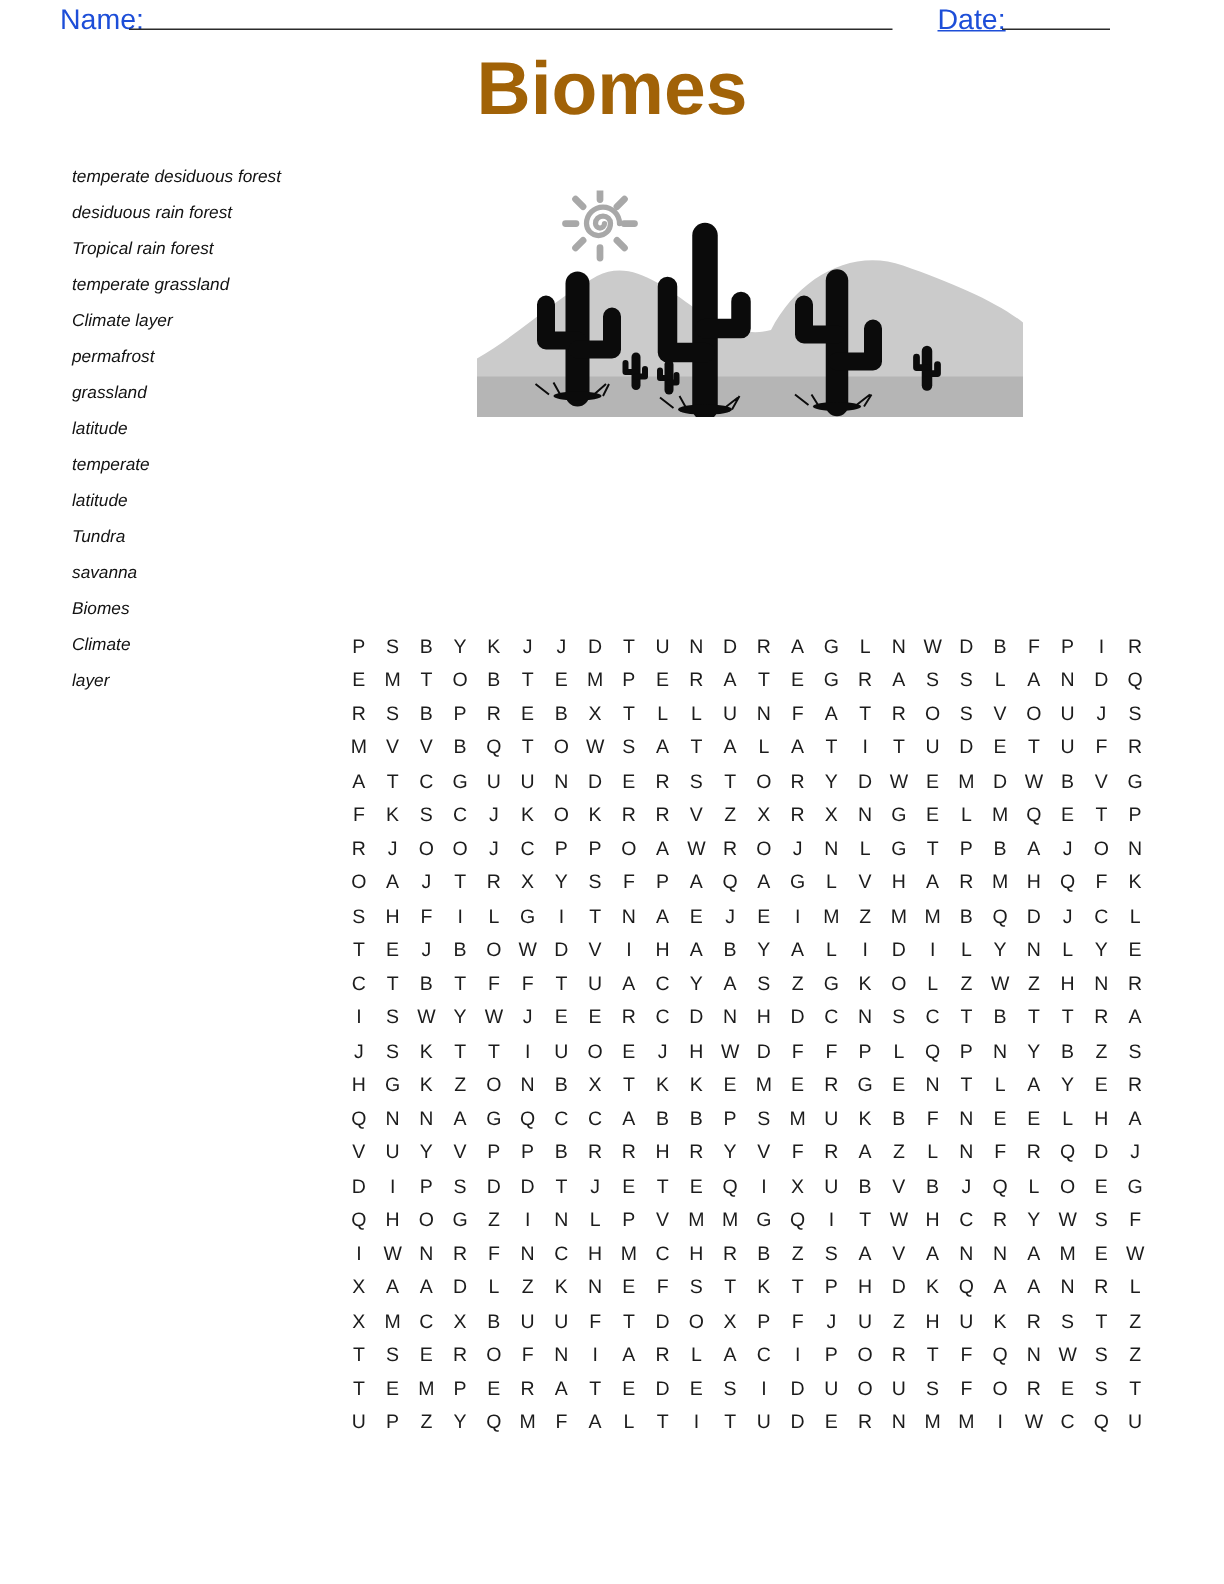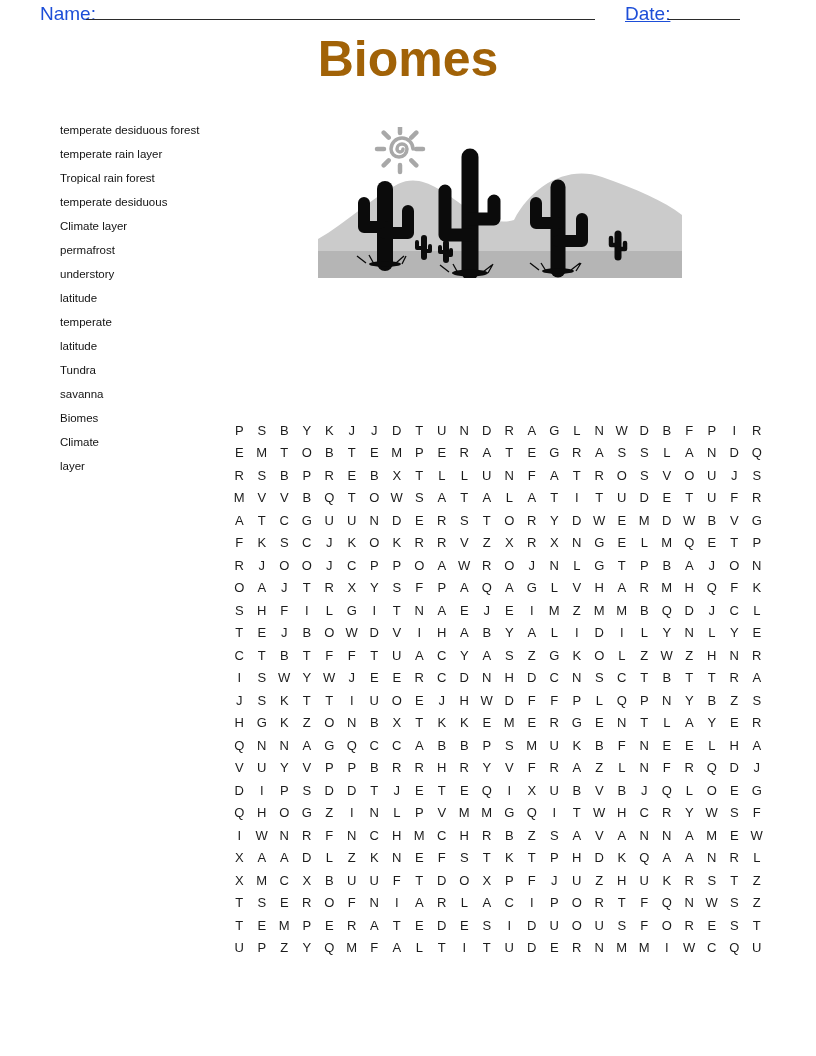--- a/index.html
+++ b/index.html
@@ -22,22 +22,22 @@
   
   .title {
     position: absolute; top: 30px; left: 0; width: 100%;
     text-align: center; font-size: 50px; font-weight: 700;
     color: #a16207; letter-spacing: 0;
   }
 
   
   .word-list {
     position: absolute; left: 48px; top: 106px;
-    margin: 12px; padding: 0; list-style: none;
-    font-size: 11.5px; color: #121212;
+    margin: 0; padding: 0; list-style: none;
+    font-size: 11.5px; color: #121212; font-style: italic;
   }
   .word-list li { height: 24px; line-height: 24px; white-space: nowrap; }
 
   
   .scene { position: absolute; left: 318px; top: 127px; }
 
   
   .grid {
     position: absolute; left: 228px; top: 419px;
     display: grid;
@@ -56,26 +56,26 @@
 
   <span class="hdr-label name-label">Name:</span>
   <span class="write-line name-line"></span>
   <span class="hdr-label date-label">Date:</span>
   <span class="write-line date-line"></span>
 
   <div class="title">Biomes</div>
 
   <ul class="word-list">
       <li>temperate desiduous forest</li>
-      <li>temperate rain layer</li>
+      <li>desiduous rain forest</li>
       <li>Tropical rain forest</li>
-      <li>temperate desiduous</li>
+      <li>temperate grassland</li>
       <li>Climate layer</li>
       <li>permafrost</li>
-      <li>understory</li>
+      <li>grassland</li>
       <li>latitude</li>
       <li>temperate</li>
       <li>latitude</li>
       <li>Tundra</li>
       <li>savanna</li>
       <li>Biomes</li>
       <li>Climate</li>
       <li>layer</li>
     </ul>
 

